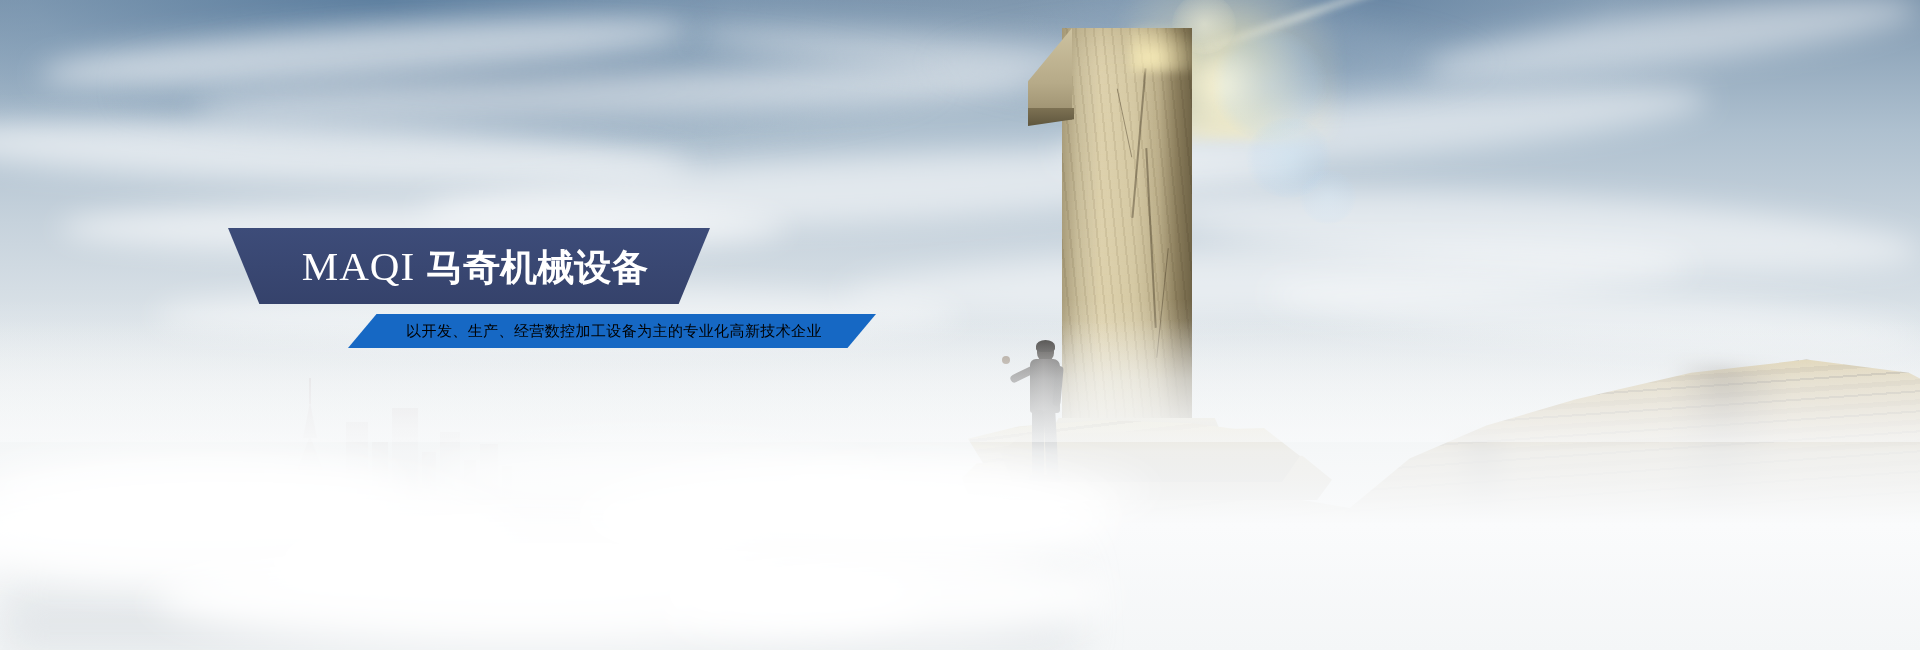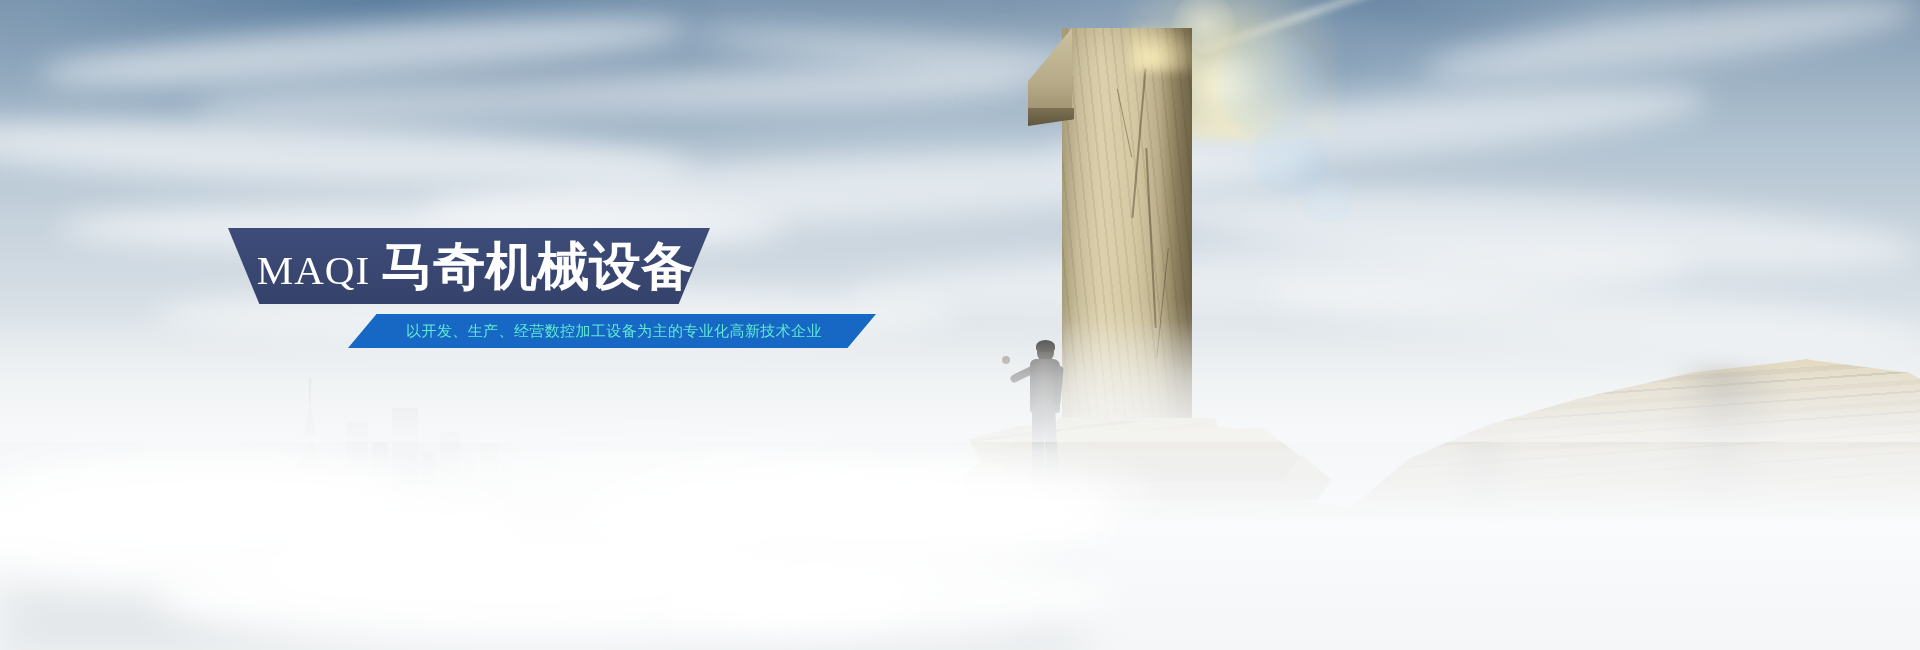--- a/index.html
+++ b/index.html
@@ -286,39 +286,39 @@
     box-shadow:0 2px 10px rgba(40,50,80,.22);
   }
   .title-text {
     color:#ffffff; font-size:41px; line-height:1;
     letter-spacing:1px; white-space:nowrap;
     font-family:"Liberation Serif","DejaVu Serif",serif;
     transform:translateX(6px);
   }
   .title-text .cn {
     font-family:"DejaVu Sans","Liberation Sans",sans-serif;
-    font-weight:bold; font-size:52px; letter-spacing:0px;
+    font-weight:bold; font-size:37px; letter-spacing:0px;
   }
 
   .subtitle {
     position:absolute; left:316px; top:263px; width:900px;
     color:#1b1b1b; font-size:29px; font-weight:bold;
     letter-spacing:1.5px; white-space:nowrap;
     font-family:"DejaVu Sans","Liberation Sans",sans-serif;
     text-shadow:0 1px 1px rgba(255,255,255,.5);
   }
 
   .tagline-bar {
     position:absolute; left:348px; top:314px; width:528px; height:34px;
     background:#1668c4;
     clip-path:polygon(5.4% 0%, 100% 0%, 94.6% 100%, 0% 100%);
     display:flex; align-items:center; justify-content:center;
   }
   .tagline-text {
-    color:#5eead4; font-size:15px; letter-spacing:.4px; white-space:nowrap;
+    color:#000000; font-size:15px; letter-spacing:.4px; white-space:nowrap;
     font-family:"DejaVu Sans","Liberation Sans",sans-serif;
     transform:translateX(2px);
   }
 
   
   .haze {
     position:absolute; left:0; top:46%; width:100%; height:22%;
     background:linear-gradient(to bottom, rgba(255,255,255,0), rgba(250,251,252,.55));
     pointer-events:none;
   }

